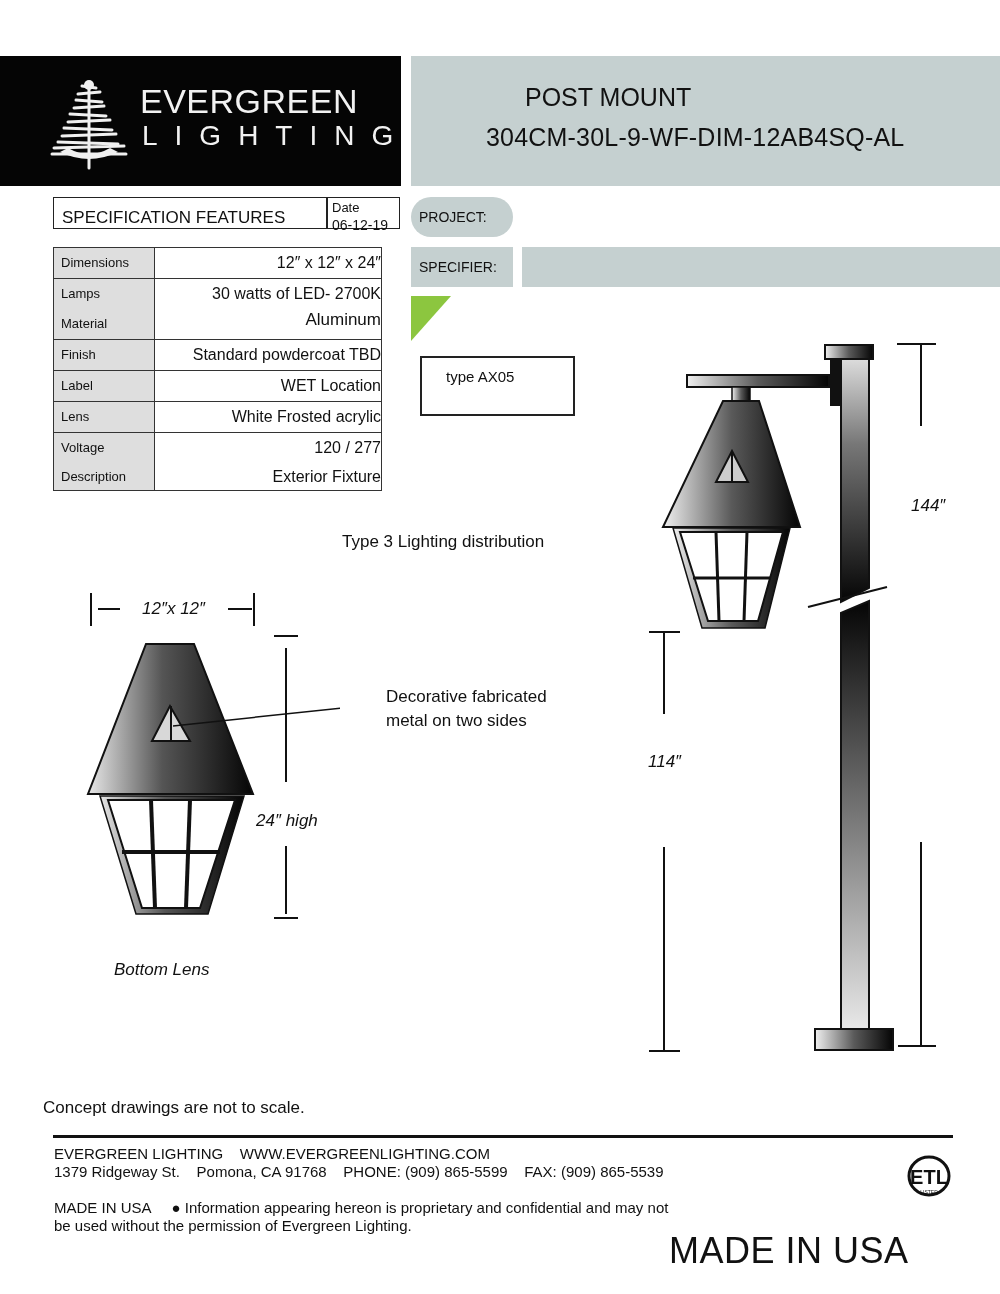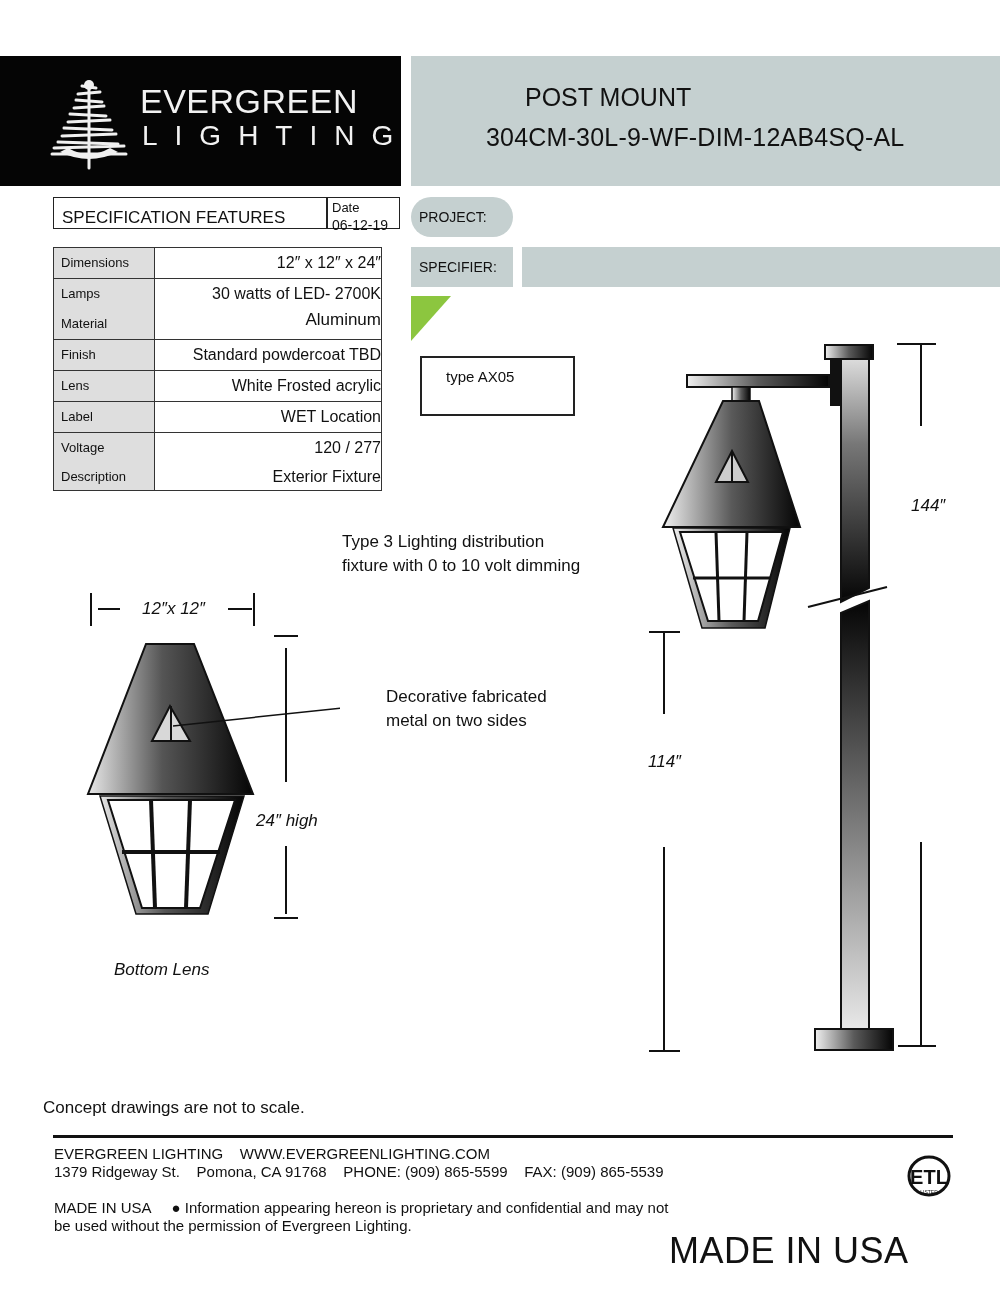--- a/index.html
+++ b/index.html
@@ -96,32 +96,32 @@
   <tr>
     <td class="k">
           <span class="row-line">Finish</span>
         </td>
     <td class="v">
           <span class="row-line">Standard powdercoat TBD</span>
         </td>
   </tr>
   <tr>
     <td class="k">
+          <span class="row-line">Label</span>
+        </td>
+    <td class="v">
+          <span class="row-line">WET Location</span>
+        </td>
+  </tr>
+  <tr>
+    <td class="k">
           <span class="row-line">Lens</span>
         </td>
     <td class="v">
           <span class="row-line">White Frosted acrylic</span>
-        </td>
-  </tr>
-  <tr>
-    <td class="k">
-          <span class="row-line">Label</span>
-        </td>
-    <td class="v">
-          <span class="row-line">WET Location</span>
         </td>
   </tr>
   <tr>
     <td class="k">
       <span class="row-line">Voltage</span>
       <span class="row-line" style="height:27px;line-height:27px">Description</span>
     </td>
     <td class="v">
       <span class="row-line">120 / 277</span>
       <span class="row-line" style="height:27px;line-height:27px">Exterior Fixture</span>
@@ -169,21 +169,20 @@
 <div class="abs dim-label" style="left:142px;top:599px">12″x 12″</div>
 <div class="abs dim-label" style="left:256px;top:811px">24″ high</div>
 <div class="abs dim-label" style="left:114px;top:960px">Bottom Lens</div>
 
 <div class="abs note" style="left:386px;top:685px">
   <div>Decorative fabricated</div>
   <div>metal on two sides</div>
 </div>
 <div class="abs note" style="left:342px;top:530px">
   <div>Type 3 Lighting distribution</div>
-  <div>fixture with 0 to 10 volt dimming</div>
 </div>
 
 <svg class="abs" style="left:640px;top:340px" width="360" height="720" viewBox="0 0 360 720">
   <defs>
     <linearGradient id="g2" x1="0" x2="1" y1="0" y2="0">
       <stop offset="0" stop-color="#f0f0f0"></stop>
       <stop offset="0.5" stop-color="#5a5a5a"></stop>
       <stop offset="1" stop-color="#050505"></stop>
     </linearGradient>
     <linearGradient id="poleTop" x1="0" x2="0" y1="0" y2="1">

